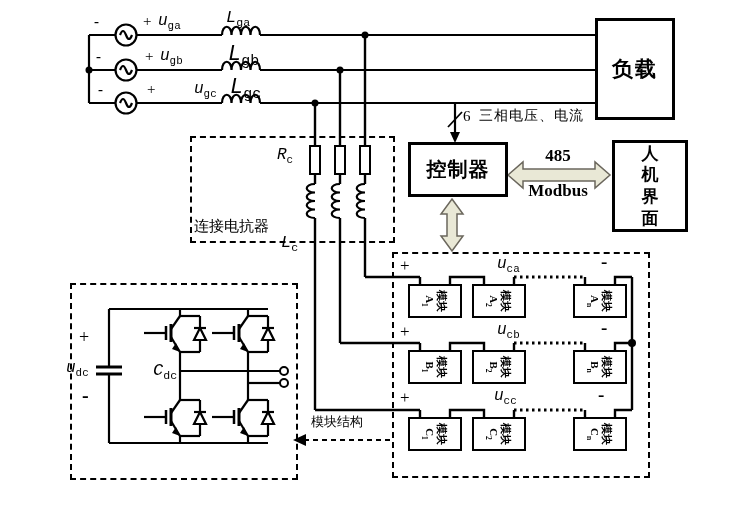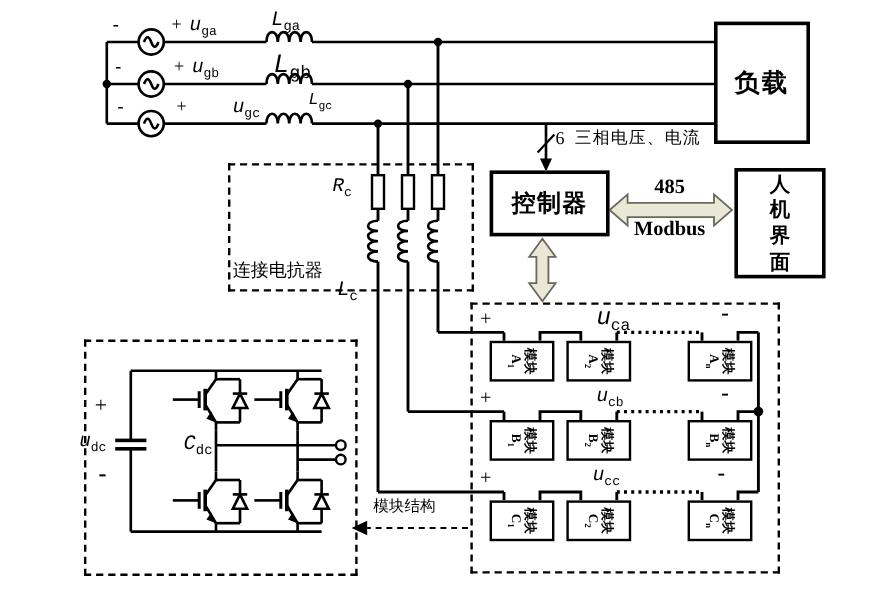--- a/index.html
+++ b/index.html
@@ -185,35 +185,35 @@
   <div class="lbl it" style="left:158px;top:13px;font-size:16px;"><span>u</span><sub class="ro">ga</sub></div>
   <div class="lbl bold" style="left:96px;top:49px;font-size:15px;">-</div>
   <div class="lbl" style="left:145px;top:49px;font-size:15px;">+</div>
   <div class="lbl it" style="left:160px;top:48px;font-size:16px;"><span>u</span><sub class="ro">gb</sub></div>
   <div class="lbl bold" style="left:98px;top:82px;font-size:15px;">-</div>
   <div class="lbl" style="left:147px;top:82px;font-size:15px;">+</div>
   <div class="lbl it" style="left:162px;top:81px;font-size:16px;margin-left:32px;"><span>u</span><sub class="ro">gc</sub></div>
 
   <div class="lbl it" style="left:226px;top:9px;font-size:17px;"><span>L</span><sub class="ro">ga</sub></div>
   <div class="lbl it" style="left:228px;top:44px;font-size:22px;"><span>L</span><sub class="ro">gb</sub></div>
-  <div class="lbl it" style="left:230px;top:77px;font-size:14px;margin-left:27px;"><span>L</span><sub class="ro">gc</sub></div>
+  <div class="lbl it" style="left:230px;top:77px;font-size:22px;"><span>L</span><sub class="ro">gc</sub></div>
 
   <div class="lbl" style="left:463px;top:109px;font-size:15px;">6</div>
   <div class="lbl" style="left:479px;top:109px;font-size:14px;letter-spacing:1px;">三相电压、电流</div>
 
   <div class="lbl bold ctr" style="left:516px;top:147px;width:84px;font-size:17px;">485</div>
   <div class="lbl bold ctr" style="left:516px;top:182px;width:84px;font-size:17px;">Modbus</div>
 
   <div class="lbl it" style="left:277px;top:147px;font-size:16px;"><span>R</span><sub class="ro">c</sub></div>
   <div class="lbl it" style="left:281px;top:209px;font-size:17px;margin-top:25px;"><span>L</span><sub class="ro">c</sub></div>
   <div class="lbl" style="left:194px;top:219px;font-size:15px;text-align:center;">连接电抗器</div>
 
   <div class="lbl" style="left:400px;top:257px;font-size:17px;">+</div>
   <div class="lbl bold" style="left:601px;top:252px;font-size:19px;">-</div>
-  <div class="lbl it" style="left:497px;top:256px;font-size:20px;"><span>u</span><sub class="ro">ca</sub></div>
+  <div class="lbl it" style="left:497px;top:256px;font-size:16px;"><span>u</span><sub class="ro">ca</sub></div>
   <div class="lbl" style="left:400px;top:323px;font-size:17px;">+</div>
   <div class="lbl bold" style="left:601px;top:318px;font-size:19px;">-</div>
   <div class="lbl it" style="left:497px;top:322px;font-size:16px;"><span>u</span><sub class="ro">cb</sub></div>
   <div class="lbl" style="left:400px;top:389px;font-size:17px;">+</div>
   <div class="lbl bold" style="left:598px;top:385px;font-size:19px;">-</div>
   <div class="lbl it" style="left:494px;top:388px;font-size:16px;"><span>u</span><sub class="ro">cc</sub></div>
 
   <div class="module" style="left:408px;top:284px;">
     <div class="mrot">
         <span>模块</span>

